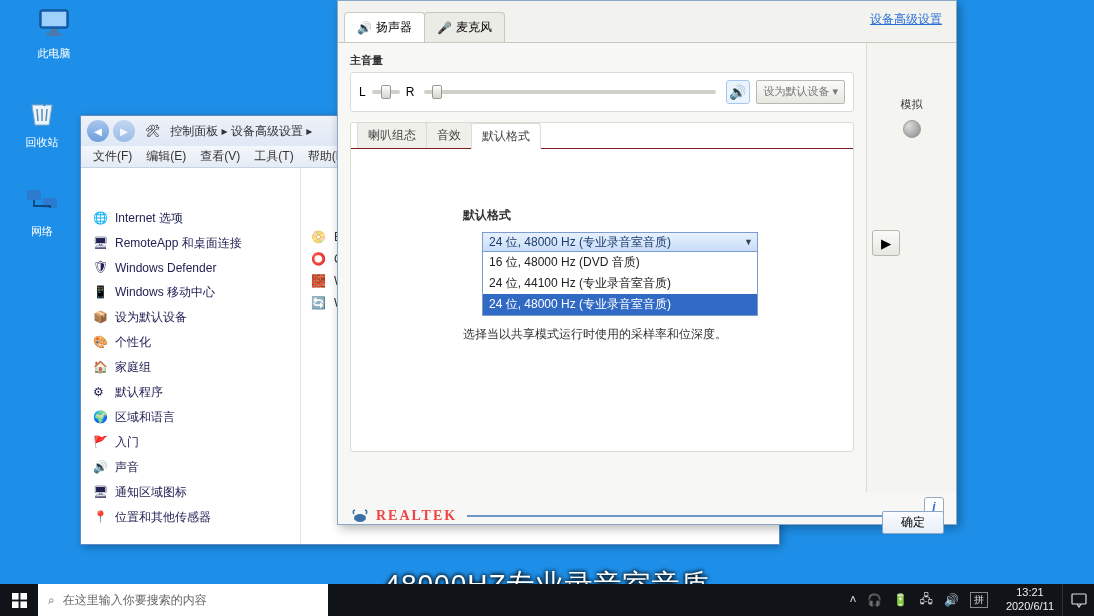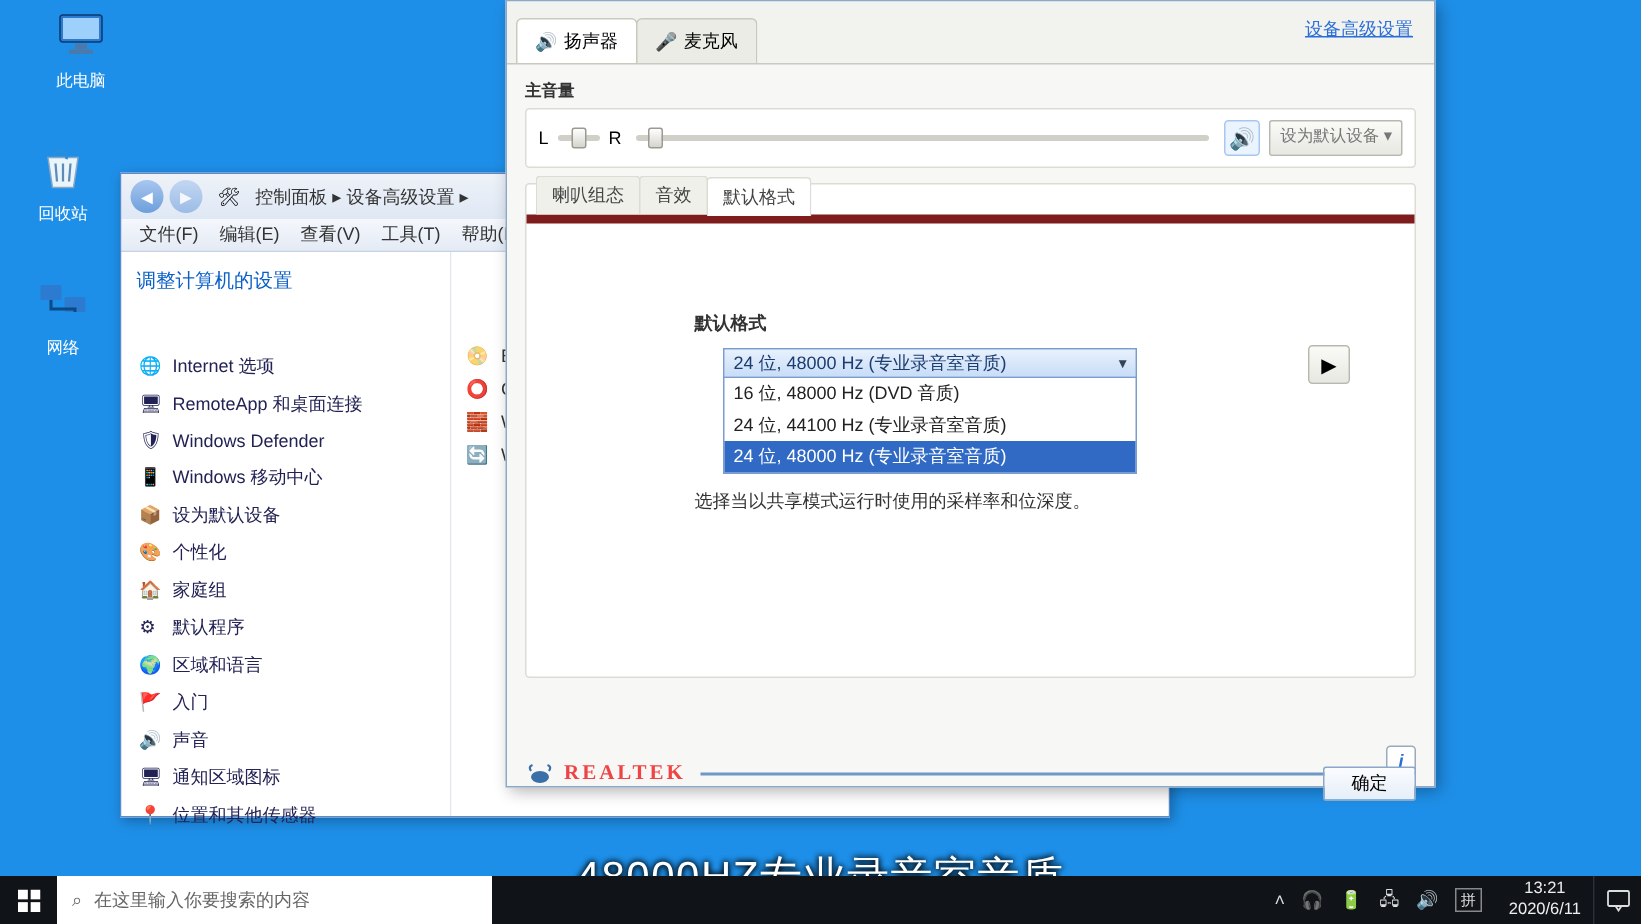--- a/index.html
+++ b/index.html
@@ -37,21 +37,21 @@
 .rt-vol-label { font-size:11px; font-weight:bold; color:#333; margin-bottom:4px;font-family:Liberation Mono, monospace; }
 .rt-vol-row { display:flex; align-items:center; gap:6px; background:#fff; border:1px solid #dcdcd4; border-radius:3px; padding:6px 8px; height:40px; }
 .rt-slider { height:4px; background:#d0d0c8; position:relative; border-radius:2px; }
 .rt-thumb { position:absolute; top:-5px; width:10px; height:14px; background:linear-gradient(#fefefe,#d5d5ce); border:1px solid #9a9a92; border-radius:2px; }
 .rt-spk-ic { width:24px; height:24px; background:#e9f4ff; border:1px solid #a9c6ef; border-radius:3px; display:flex; align-items:center; justify-content:center; font-size:14px; color:#2a6fd8; }
 .rt-defbtn { font-size:11px; padding:4px 6px; border:1px solid #b8b8b0; background:linear-gradient(#fafaf7,#e8e8e2); border-radius:2px; line-height:1.2; color:#777; }
 .rt-analog { font-size:11px; color:#333; margin:8px 0; }
 .rt-led { width:18px; height:18px; border-radius:50%; background:radial-gradient(circle at 30% 30%,#ddd,#888); margin:6px auto; border:1px solid #999; }
 
 .rt-inner { background:#fff; border:1px solid #dcdcd4; border-radius:3px; margin-top:10px; height:330px; position:relative; }
-.rt-subtabs { display:flex; height:26px; align-items:flex-end; padding:0 6px; border-bottom:6px solid #7f1d1d; }
+.rt-subtabs { display:flex; height:26px; align-items:flex-end; padding:0 6px; border-bottom:1px solid #7f1d1d; }
 .rt-subtab { padding:4px 10px; font-size:12px; border:1px solid #dcdcd4; border-bottom:none; background:#f0f0ea; border-radius:3px 3px 0 0; margin-right:-1px; color:#444; }
 .rt-subtab.active { background:#fff; position:relative; top:1px; }
 .rt-content { padding:18px 22px; }
 .rt-fmt-label { font-size:12px; font-weight:bold; color:#333; margin:40px 0 8px 90px; }
 .rt-combo-wrap { position:relative; margin-left:109px; }
 .rt-combo { width:276px; height:20px; border:1px solid #7a9ccf; background:linear-gradient(#e8f1fd,#c8ddf7); display:flex; align-items:center; padding:0 20px 0 6px; font-size:12px; color:#1a3c70; position:relative; }
 .rt-combo::after { content:"▼"; position:absolute; right:4px; font-size:9px; color:#345; }
 .rt-playbtn { position:absolute; left:390px; top:-2px; width:28px; height:26px; border:1px solid #b8b8b0; background:linear-gradient(#fafaf7,#e8e8e2); border-radius:3px; display:flex; align-items:center; justify-content:center; }
 .rt-dropdown { position:absolute; top:20px; left:0; width:276px; background:#fff; border:1px solid #7a9ccf; border-top:none; z-index:10; }
 .rt-opt { padding:2px 6px; font-size:12px; color:#222; }
@@ -121,21 +121,20 @@
   </div>
   <div class="cp-menu">
     <span>文件(F)</span>
     <span>编辑(E)</span>
     <span>查看(V)</span>
     <span>工具(T)</span>
     <span>帮助(H)</span>
   </div>
   <div class="cp-body">
     <div class="cp-side">
-      <div class="cp-title">调整计算机的设置</div>
       <div style="height:28px"></div>
       <ul class="cp-list">
         <li>
             <span class="sic">🌐</span>
             <span>Internet 选项</span>
           </li>
         <li>
             <span class="sic">🖥</span>
             <span>RemoteApp 和桌面连接</span>
           </li>
@@ -253,20 +252,25 @@
             <div class="rt-dropdown">
               <div class="rt-opt">16 位, 48000 Hz (DVD 音质)</div>
               <div class="rt-opt">24 位, 44100 Hz (专业录音室音质)</div>
               <div class="rt-opt sel">24 位, 48000 Hz (专业录音室音质)</div>
             </div>
           </div>
           <div class="rt-hint">选择当以共享模式运行时使用的采样率和位深度。</div>
         </div>
       </div>
     </div>
+    <div class="rt-side">
+      <div style="height:36px"></div>
+      <div class="rt-analog">模拟</div>
+      <div class="rt-led"></div>
+    </div>
   </div>
   <div class="rt-footer">
     <div class="rt-logo">
       <svg class="rt-logo-ic" viewBox="0 0 20 20">
           <ellipse cx="10" cy="12" rx="6" ry="4" fill="#3b6fa8"></ellipse>
           <path d="M4 8 Q2 5 5 4 M16 8 Q18 5 15 4" stroke="#3b6fa8" stroke-width="1.5" fill="none"></path>
         </svg>
       <span class="rt-logo-tx">REALTEK</span>
     </div>
     <div class="rt-logoline"></div>

